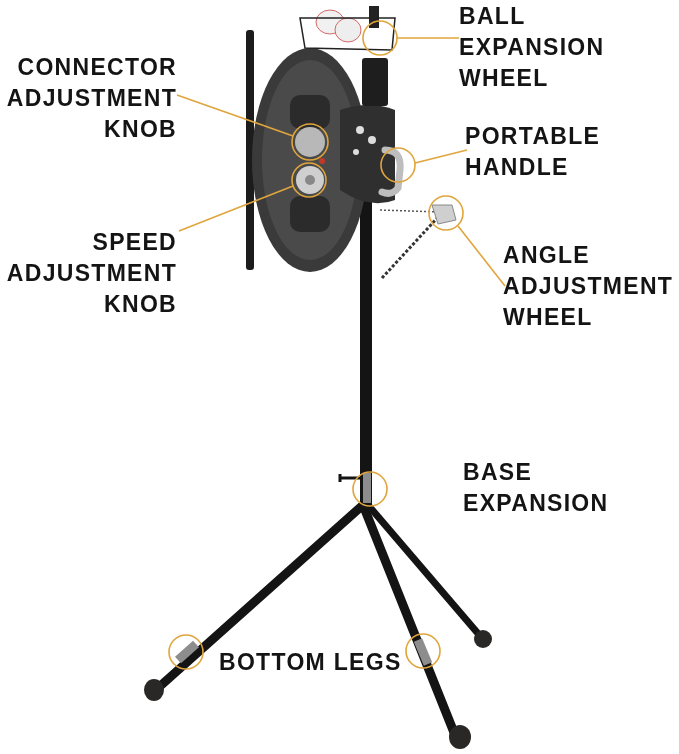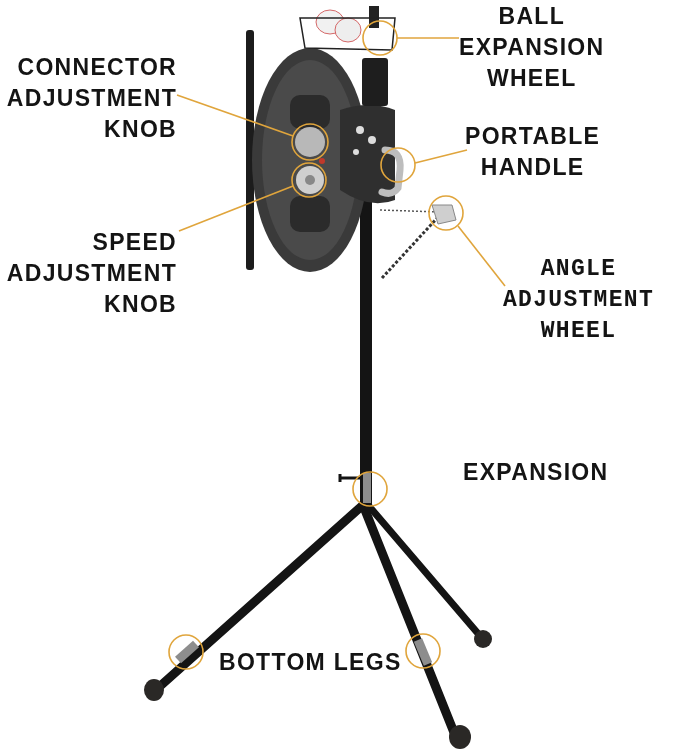--- a/index.html
+++ b/index.html
@@ -1,20 +1,20 @@
 <!DOCTYPE html>
 <html><head>
 <meta charset="utf-8">
 <style>
   html, body { margin:0; padding:0; background:#ffffff; }
   body { width:679px; height:754px; position:relative; overflow:hidden;
          font-family:"Liberation Sans", "DejaVu Sans", sans-serif; }
   #stage { position:absolute; left:0; top:0; width:679px; height:754px; }
   .label { position:absolute; font-weight:700; color:#141414; font-size:23px;
-           line-height:31px; letter-spacing:1.3px;text-align:center; }
+           line-height:31px; letter-spacing:1.3px; }
   .label.right { text-align:right; }
   .label div { white-space:nowrap; }
   svg { position:absolute; left:0; top:0; }
 </style>
 </head>
 <body>
 
 <div id="stage">
 
   <svg width="679" height="754" viewBox="0 0 679 754">
@@ -102,27 +102,28 @@
     <div>SPEED</div>
     <div>ADJUSTMENT</div>
     <div>KNOB</div>
   </div>
 
   <div class="label" style="left:465px; top:121px;">
     <div>PORTABLE</div>
     <div>HANDLE</div>
   </div>
 
-  <div class="label" style="left:503px; top:254px;font-family:Liberation Mono, monospace;">
+  <div class="label" style="left:503px; top:240px;">
     <div>ANGLE</div>
     <div>ADJUSTMENT</div>
     <div>WHEEL</div>
   </div>
 
   <div class="label" style="left:463px; top:457px;">
+    <div>BASE</div>
     <div>EXPANSION</div>
   </div>
 
   <div class="label" style="left:219px; top:647px;">
     <div>BOTTOM LEGS</div>
   </div>
 
 </div>
 
 </body></html>

